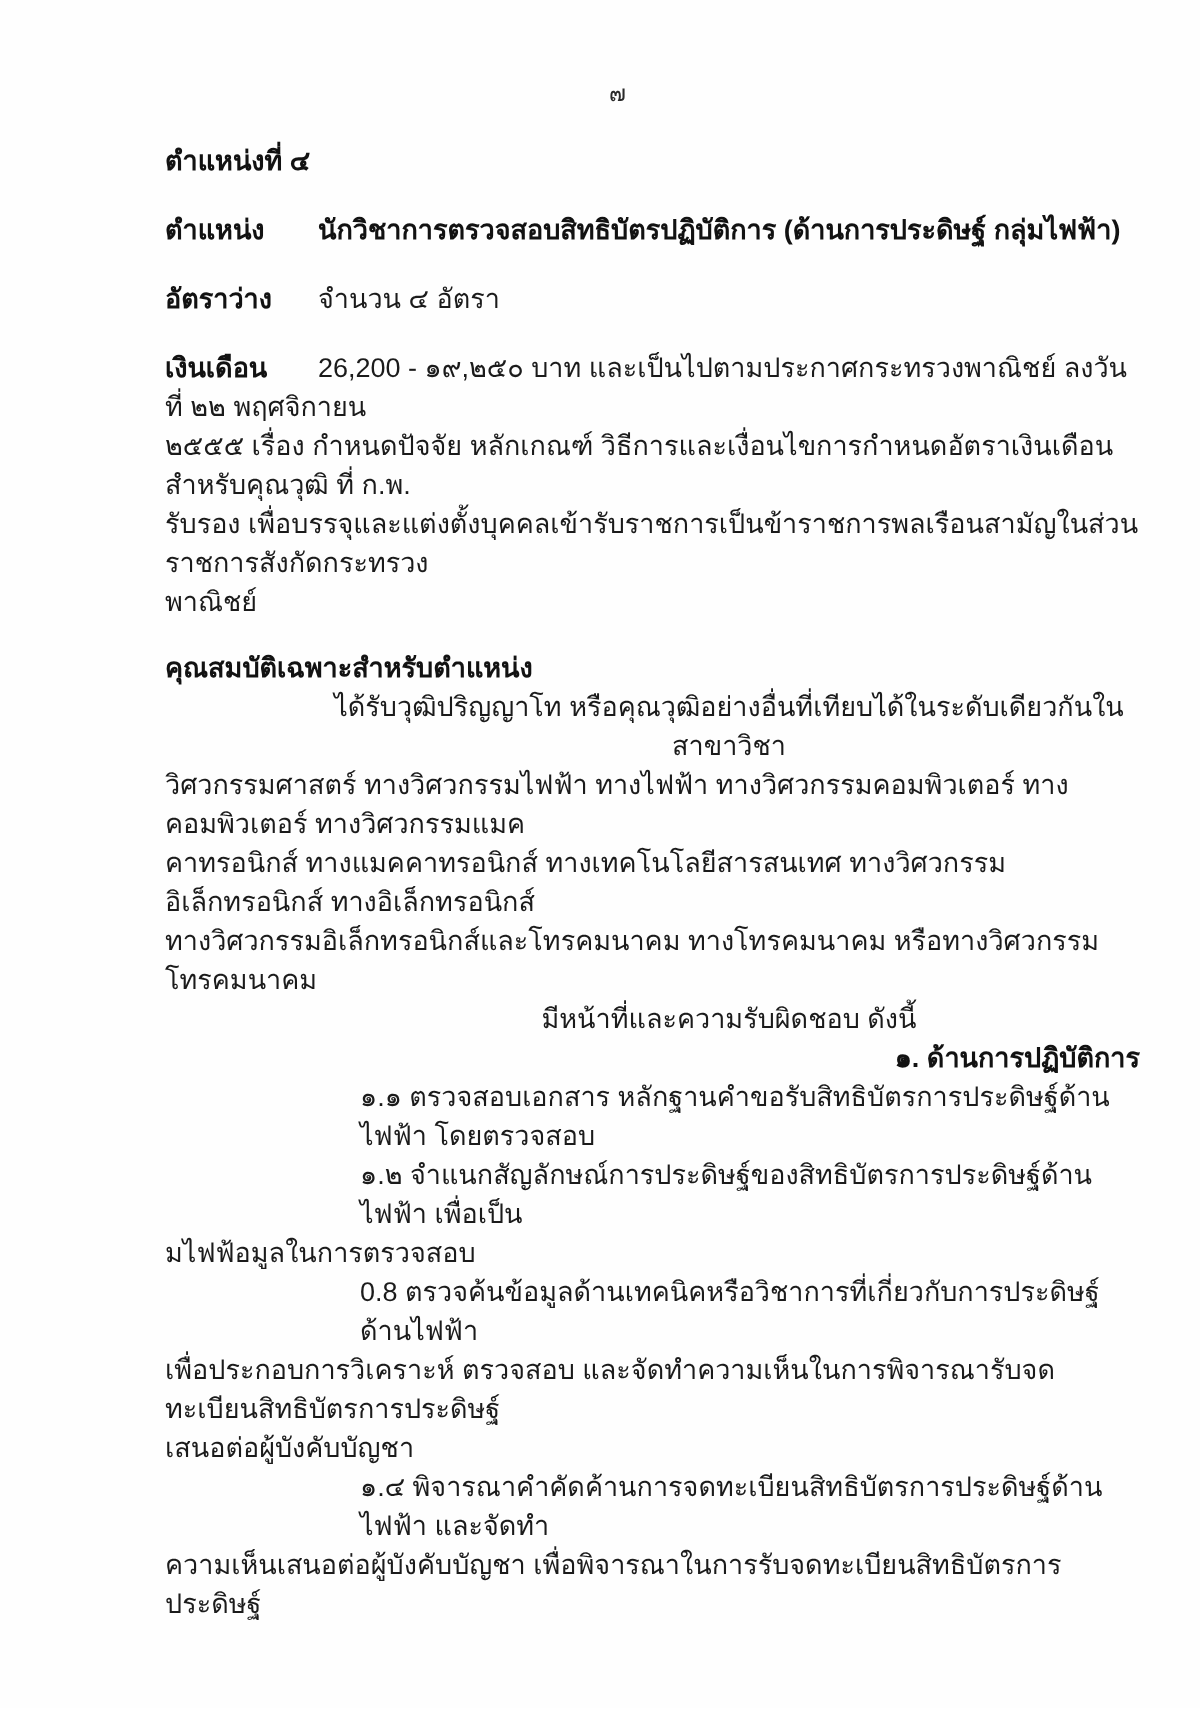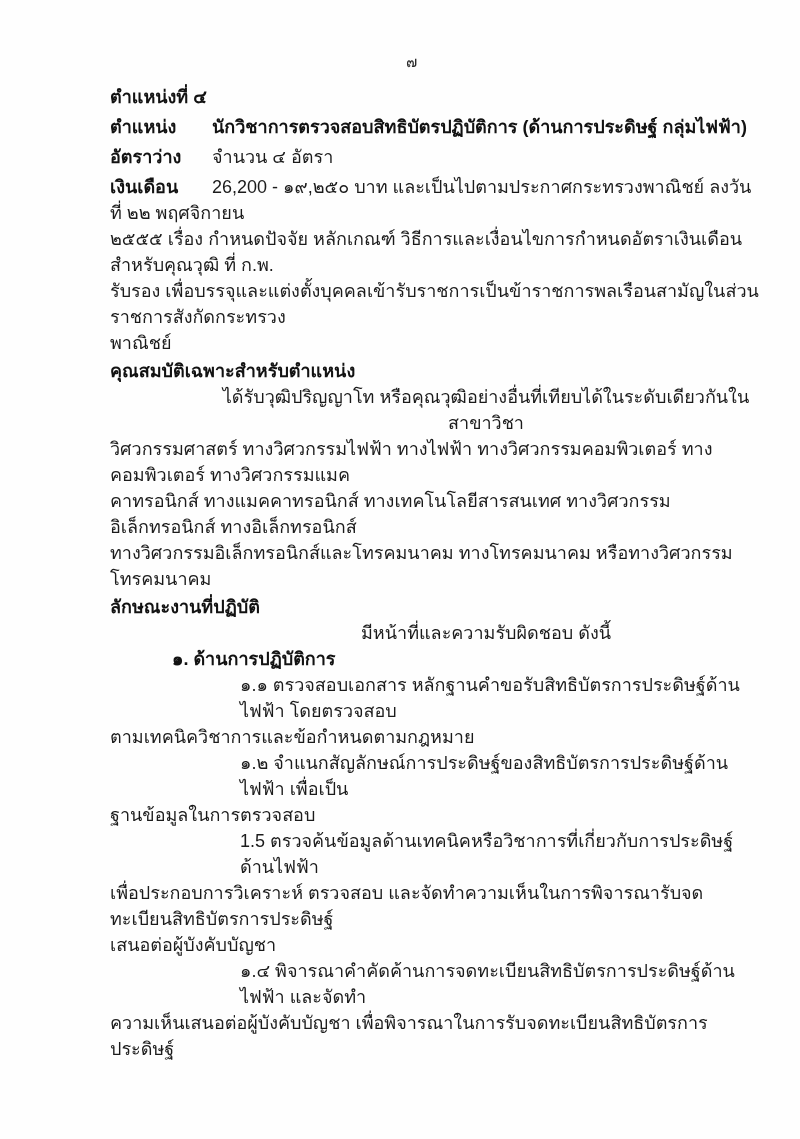--- a/index.html
+++ b/index.html
@@ -19,67 +19,65 @@
   .page-number {
     position: absolute;
     left: 406px;
     top: 50px;
     font-size: 15px;
     color: #2a2a2a;
   }
   .doc {
     position: absolute;
     left: 110px;
-    top: 84px;
+    top: 94px;
     width: 650px;
   }
   .line {
     font-size: 18px;
     line-height: 26px;
     min-height: 26px;
     white-space: normal;
   }
   .b { font-weight: 700; color: #121212; }
   .lab {
     display: inline-block;
     width: 102px;
     font-weight: 700;
     color: #121212;
   }
   .indent-flush   { padding-left: 0; }
-  .indent-section { padding-left: 62px; }
+  .indent-section { padding-left: 62px; text-align: right; }
   .indent-intro   { padding-left: 102px; text-align: center; }
   .indent-item    { padding-left: 130px; }
-  .gap-lg { margin-top: 4px; }
-  .gap-sm { margin-top: 2px; }
+  .gap-lg { margin-top: 20px; }
+  .gap-sm { margin-top: 18px; }
 </style>
 </head>
 <body>
 
 <div class="page">
   <div class="page-number">๗</div>
   <div class="doc">
       <div class="line indent-flush b">ตำแหน่งที่ ๔</div>
       <div class="line indent-flush gap-lg"><span class="lab">ตำแหน่ง</span><span class="b">นักวิชาการตรวจสอบสิทธิบัตรปฏิบัติการ (ด้านการประดิษฐ์ กลุ่มไฟฟ้า)</span></div>
       <div class="line indent-flush gap-lg"><span class="lab">อัตราว่าง</span><span>จำนวน ๔ อัตรา</span></div>
       <div class="line indent-flush gap-lg"><span class="lab">เงินเดือน</span><span>26,200 - ๑๙,๒๕๐ บาท และเป็นไปตามประกาศกระทรวงพาณิชย์ ลงวันที่ ๒๒ พฤศจิกายน</span></div>
       <div class="line indent-flush">๒๕๕๕ เรื่อง กำหนดปัจจัย หลักเกณฑ์ วิธีการและเงื่อนไขการกำหนดอัตราเงินเดือนสำหรับคุณวุฒิ ที่ ก.พ.</div>
       <div class="line indent-flush">รับรอง เพื่อบรรจุและแต่งตั้งบุคคลเข้ารับราชการเป็นข้าราชการพลเรือนสามัญในส่วนราชการสังกัดกระทรวง</div>
       <div class="line indent-flush">พาณิชย์</div>
       <div class="line indent-flush b gap-sm">คุณสมบัติเฉพาะสำหรับตำแหน่ง</div>
       <div class="line indent-intro">ได้รับวุฒิปริญญาโท หรือคุณวุฒิอย่างอื่นที่เทียบได้ในระดับเดียวกันในสาขาวิชา</div>
       <div class="line indent-flush">วิศวกรรมศาสตร์ ทางวิศวกรรมไฟฟ้า ทางไฟฟ้า ทางวิศวกรรมคอมพิวเตอร์ ทางคอมพิวเตอร์ ทางวิศวกรรมแมค</div>
       <div class="line indent-flush">คาทรอนิกส์ ทางแมคคาทรอนิกส์ ทางเทคโนโลยีสารสนเทศ ทางวิศวกรรมอิเล็กทรอนิกส์ ทางอิเล็กทรอนิกส์</div>
       <div class="line indent-flush">ทางวิศวกรรมอิเล็กทรอนิกส์และโทรคมนาคม ทางโทรคมนาคม หรือทางวิศวกรรมโทรคมนาคม</div>
-      <div class="line indent-flush b gap-sm">ลักษณะงานที่ปฏิบัติ</div>
       <div class="line indent-intro">มีหน้าที่และความรับผิดชอบ ดังนี้</div>
       <div class="line indent-section b">๑. ด้านการปฏิบัติการ</div>
       <div class="line indent-item">๑.๑ ตรวจสอบเอกสาร หลักฐานคำขอรับสิทธิบัตรการประดิษฐ์ด้านไฟฟ้า โดยตรวจสอบ</div>
-      <div class="line indent-flush">ตามเทคนิควิชาการและข้อกำหนดตามกฎหมาย</div>
       <div class="line indent-item">๑.๒ จำแนกสัญลักษณ์การประดิษฐ์ของสิทธิบัตรการประดิษฐ์ด้านไฟฟ้า เพื่อเป็น</div>
-      <div class="line indent-flush">ฐานข้อมูลในการตรวจสอบ</div>
-      <div class="line indent-item">1.5 ตรวจค้นข้อมูลด้านเทคนิคหรือวิชาการที่เกี่ยวกับการประดิษฐ์ด้านไฟฟ้า</div>
+      <div class="line indent-flush">มไฟฟ้อมูลในการตรวจสอบ</div>
+      <div class="line indent-item">0.8 ตรวจค้นข้อมูลด้านเทคนิคหรือวิชาการที่เกี่ยวกับการประดิษฐ์ด้านไฟฟ้า</div>
       <div class="line indent-flush">เพื่อประกอบการวิเคราะห์ ตรวจสอบ และจัดทำความเห็นในการพิจารณารับจดทะเบียนสิทธิบัตรการประดิษฐ์</div>
       <div class="line indent-flush">เสนอต่อผู้บังคับบัญชา</div>
       <div class="line indent-item">๑.๔ พิจารณาคำคัดค้านการจดทะเบียนสิทธิบัตรการประดิษฐ์ด้านไฟฟ้า และจัดทำ</div>
       <div class="line indent-flush">ความเห็นเสนอต่อผู้บังคับบัญชา เพื่อพิจารณาในการรับจดทะเบียนสิทธิบัตรการประดิษฐ์</div>
     </div>
 </div>
 
 </body></html>

